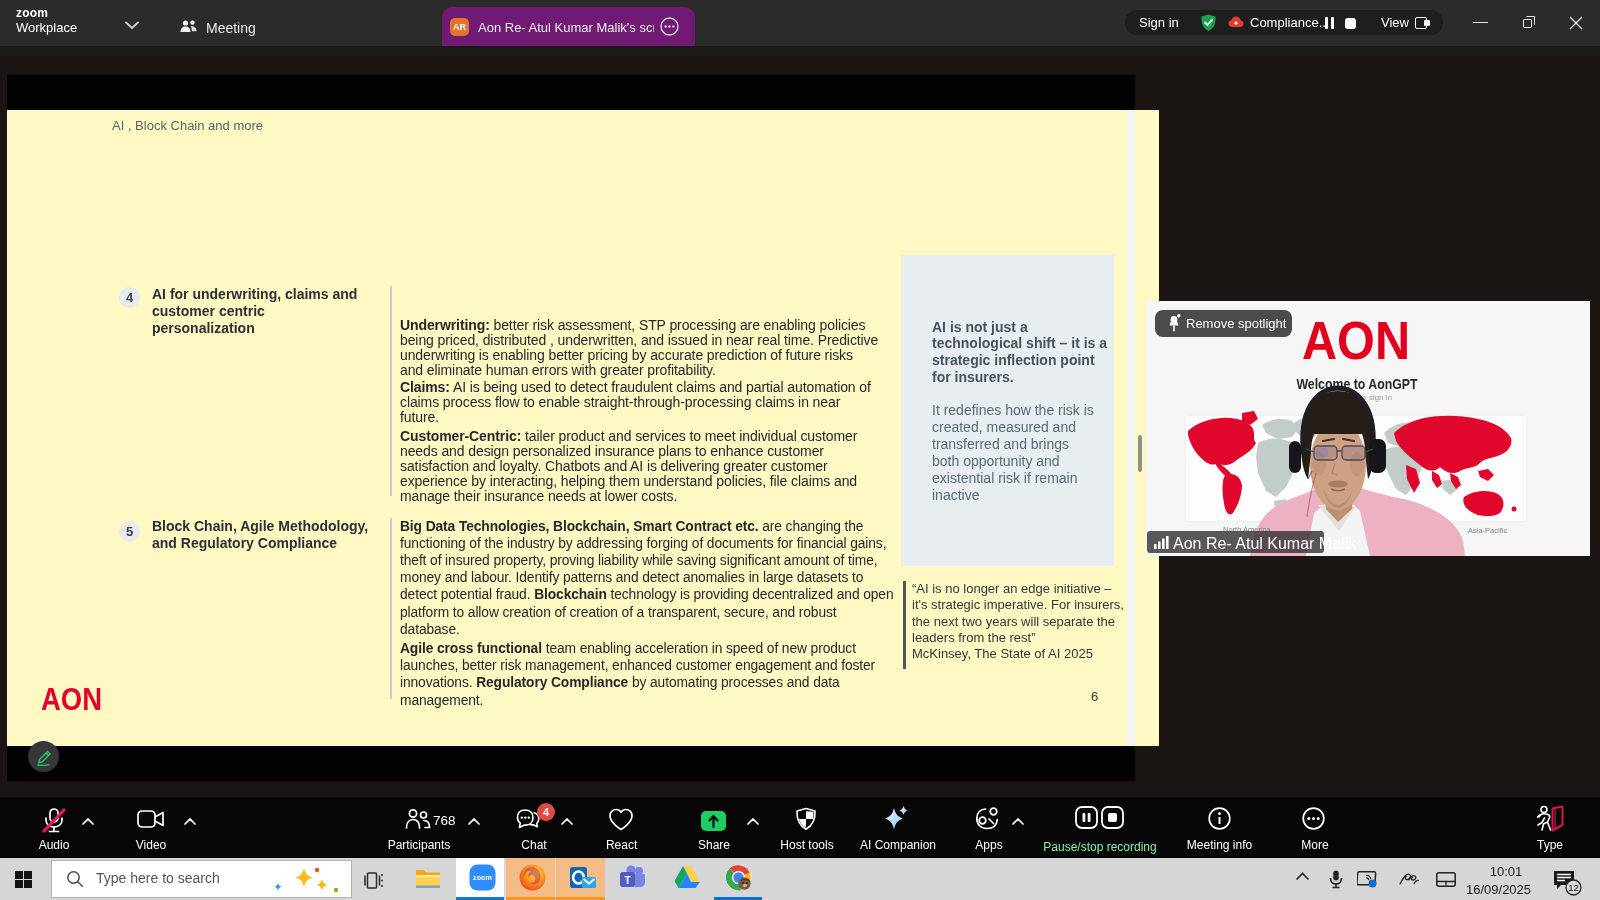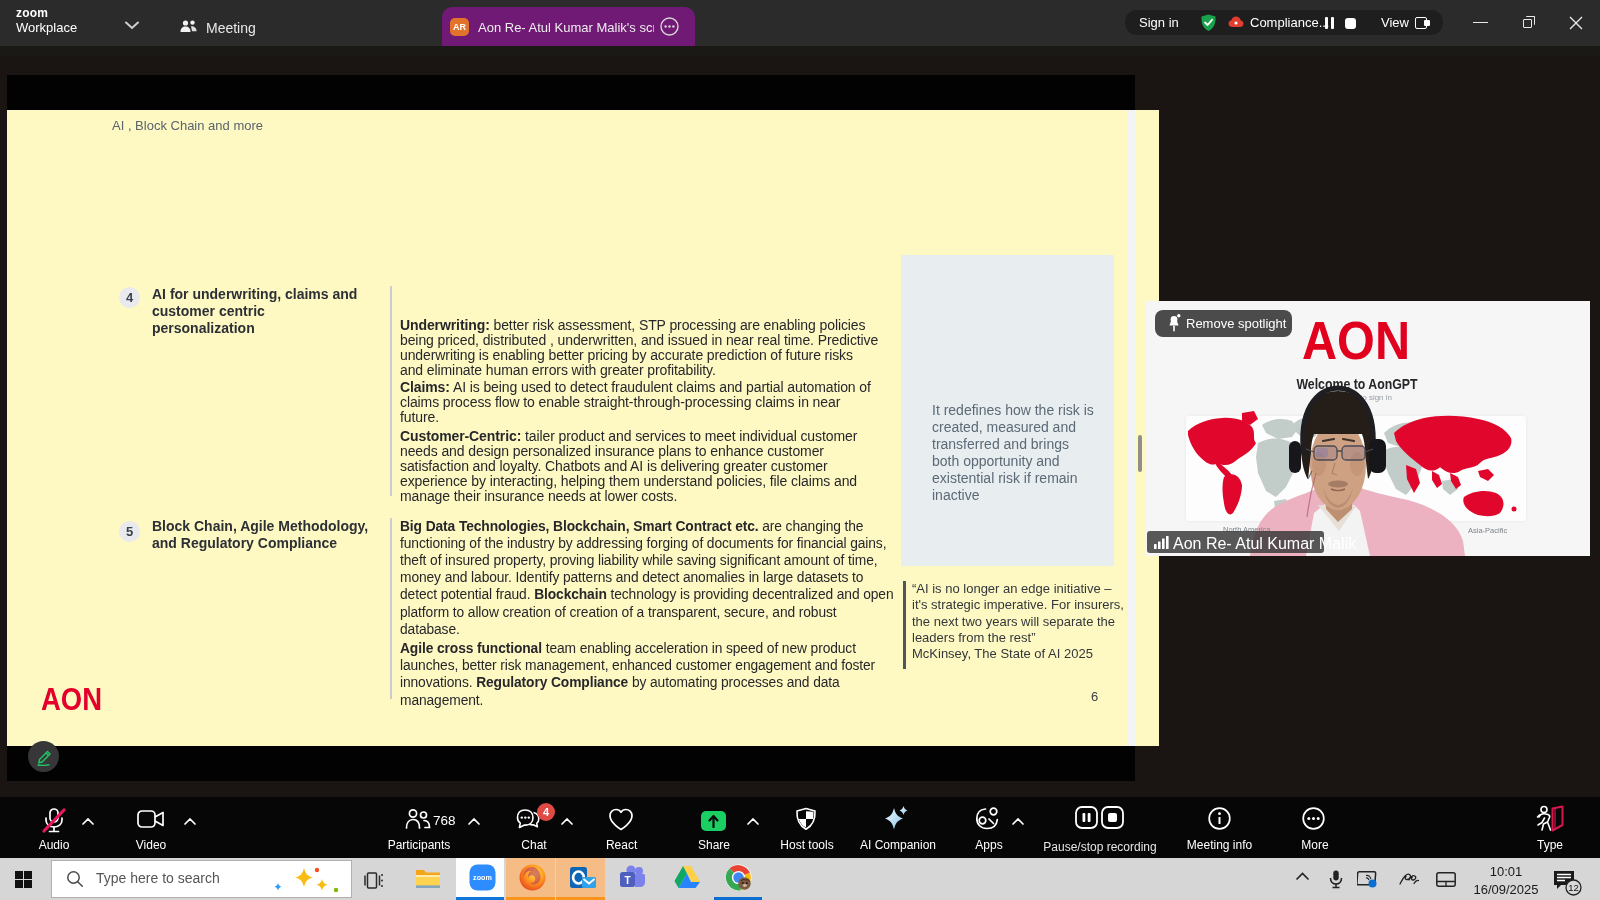--- a/index.html
+++ b/index.html
@@ -82,20 +82,21 @@
 
     <div class="abs" style="left:112px;top:411px;width:21px;height:21px;border-radius:50%;background:#e8eaed;color:#3a434d;font-size:13px;font-weight:600;text-align:center;line-height:21px;">5</div>
     <div class="abs" style="left:145px;top:407.5px;width:250px;color:#2c2f36;font-size:14px;font-weight:700;line-height:17px;">Block Chain, Agile Methodology,<br>and Regulatory Compliance</div>
     <div class="abs" style="left:383px;top:408px;width:1.5px;height:181px;background:#c9cdd1;"></div>
     <div class="abs" style="left:393px;top:407.5px;width:520px;color:#27272b;font-size:13.8px;line-height:17.2px;letter-spacing:-0.1px;">
       <p style="margin-bottom:2px;"><b>Big Data Technologies, Blockchain, Smart Contract etc.</b> are changing the<br>functioning of the industry by addressing forging of documents for financial gains,<br>theft of insured property, proving liability while saving significant amount of time,<br>money and labour. Identify patterns and detect anomalies in large datasets to<br>detect potential fraud. <b>Blockchain</b> technology is providing decentralized and open<br>platform to allow creation of creation of a transparent, secure, and robust<br>database.</p>
       <p><b>Agile cross functional</b> team enabling acceleration in speed of new product<br>launches, better risk management, enhanced customer engagement and foster<br>innovations. <b>Regulatory Compliance</b> by automating processes and data<br>management.</p>
     </div>
 
     <div class="abs" style="left:894px;top:145px;width:213px;height:311px;background:#e8edf0;"></div>
+    <div class="abs" style="left:925px;top:208.5px;width:180px;color:#47525d;font-size:14px;font-weight:700;line-height:16.9px;">AI is not just a<br>technological shift – it is a<br>strategic inflection point<br>for insurers.</div>
     <div class="abs" style="left:925px;top:292px;width:180px;color:#5b6a76;font-size:14px;line-height:16.9px;">It redefines how the risk is<br>created, measured and<br>transferred and brings<br>both opportunity and<br>existential risk if remain<br>inactive</div>
 
     <div class="abs" style="left:896px;top:470.5px;width:3px;height:88px;background:#4e565e;"></div>
     <div class="abs" style="left:905px;top:471.2px;width:215px;color:#33373c;font-size:13px;line-height:16.2px;">“AI is no longer an edge initiative –<br>it's strategic imperative. For insurers,<br>the next two years will separate the<br>leaders from the rest”<br>McKinsey, The State of AI 2025</div>
 
     <div class="abs" style="left:1084px;top:579px;color:#3c3c40;font-size:13px;">6</div>
     <svg class="abs" style="left:35px;top:576px;" width="60" height="26" viewBox="0 0 60 26">
       <text x="-1" y="23.5" font-family="'Liberation Sans',sans-serif" font-size="31" font-weight="700" fill="#e4002b" textLength="61" lengthAdjust="spacingAndGlyphs">AON</text>
     </svg>
     <div class="abs" style="left:1120px;top:0;width:8px;height:636px;background:#f2f3f4;"></div>
@@ -289,21 +290,21 @@
     <div class="tblabel" style="left:989px;top:41px;">Apps</div>
     <svg class="ticon" style="left:1075px;top:9px;" width="23" height="23" viewBox="0 0 23 23">
       <rect x="1" y="1" width="21" height="21" rx="6" stroke="#fff" stroke-width="1.8" fill="none"></rect>
       <rect x="7.5" y="7" width="2.8" height="9" rx="1" fill="#fff"></rect>
       <rect x="12.7" y="7" width="2.8" height="9" rx="1" fill="#fff"></rect>
     </svg>
     <svg class="ticon" style="left:1101px;top:9px;" width="23" height="23" viewBox="0 0 23 23">
       <rect x="1" y="1" width="21" height="21" rx="6" stroke="#fff" stroke-width="1.8" fill="none"></rect>
       <rect x="7" y="7" width="9" height="9" rx="2" fill="#fff"></rect>
     </svg>
-    <div class="tblabel" style="left:1100px;top:43px;color:#e5e5e5;">Pause/stop recording</div>
+    <div class="tblabel" style="left:1100px;top:43px;color:#86efac;">Pause/stop recording</div>
     <svg class="ticon" style="left:1208px;top:10px;" width="23" height="23" viewBox="0 0 23 23">
       <circle cx="11.5" cy="11.5" r="10.3" stroke="#fff" stroke-width="1.7" fill="none"></circle>
       <circle cx="11.5" cy="6.7" r="1.4" fill="#fff"></circle>
       <path d="M11.5 10 L11.5 17" stroke="#fff" stroke-width="2"></path>
     </svg>
     <div class="tblabel" style="left:1219.5px;top:41px;">Meeting info</div>
     <svg class="ticon" style="left:1302px;top:10px;" width="23" height="23" viewBox="0 0 23 23">
       <circle cx="11.5" cy="11.5" r="10.3" stroke="#fff" stroke-width="1.7" fill="none"></circle>
       <circle cx="6.8" cy="11.5" r="1.5" fill="#fff"></circle>
       <circle cx="11.5" cy="11.5" r="1.5" fill="#fff"></circle>
@@ -428,20 +429,20 @@
       <circle cx="15.5" cy="12.5" r="4" fill="#0a6fd0"></circle>
     </svg>
     <svg class="abs" style="left:1398px;top:13px;" width="21" height="15" viewBox="0 0 21 15">
       <path d="M2 13 C6 5 9 2 11.5 3.5 C13.5 4.8 12 8 9.5 8.5 C7.5 8.9 6.5 7 8 5.5 M11 9 C13 5.5 15 4 16.8 5 C18.6 6 17.5 8.8 15.3 9 C13.6 9.1 13 7.5 14.2 6.3 M16 12.5 C17.5 10 19 9 20.5 9.5" stroke="#222" stroke-width="1.3" fill="none" stroke-linecap="round"></path>
     </svg>
     <svg class="abs" style="left:1436px;top:14px;" width="20" height="15" viewBox="0 0 20 15">
       <rect x="0.8" y="0.8" width="18.4" height="13.4" rx="2" stroke="#222" stroke-width="1.5" fill="none"></rect>
       <path d="M1 9.5 L19 9.5 M10 9.5 L10 14" stroke="#222" stroke-width="1.3"></path>
     </svg>
     <div class="abs" style="left:1466px;top:6px;width:80px;text-align:center;color:#191919;font-size:13px;">10:01</div>
-    <div class="abs" style="left:1466px;top:24px;width:80px;text-align:center;color:#191919;font-size:13px;">16/09/2025</div>
+    <div class="abs" style="left:1466px;top:24px;width:80px;text-align:left;color:#191919;font-size:13px;">16/09/2025</div>
     <svg class="abs" style="left:1553px;top:12px;" width="30" height="26" viewBox="0 0 30 26">
       <path d="M1 1 L21 1 L21 15 L8 15 L4 19 L4 15 L1 15 Z" fill="#1a1a1a"></path>
       <path d="M4 4.5 L18 4.5 M4 7.5 L18 7.5 M4 10.5 L12 10.5" stroke="#fff" stroke-width="1.5"></path>
       <circle cx="20.5" cy="17.5" r="7.5" fill="#d9d9d9" stroke="#222" stroke-width="1.3"></circle>
       <text x="20.5" y="21" font-size="9.5" fill="#111" text-anchor="middle" font-family="'Liberation Sans',sans-serif">12</text>
     </svg>
   </div>
 
 </body></html>

